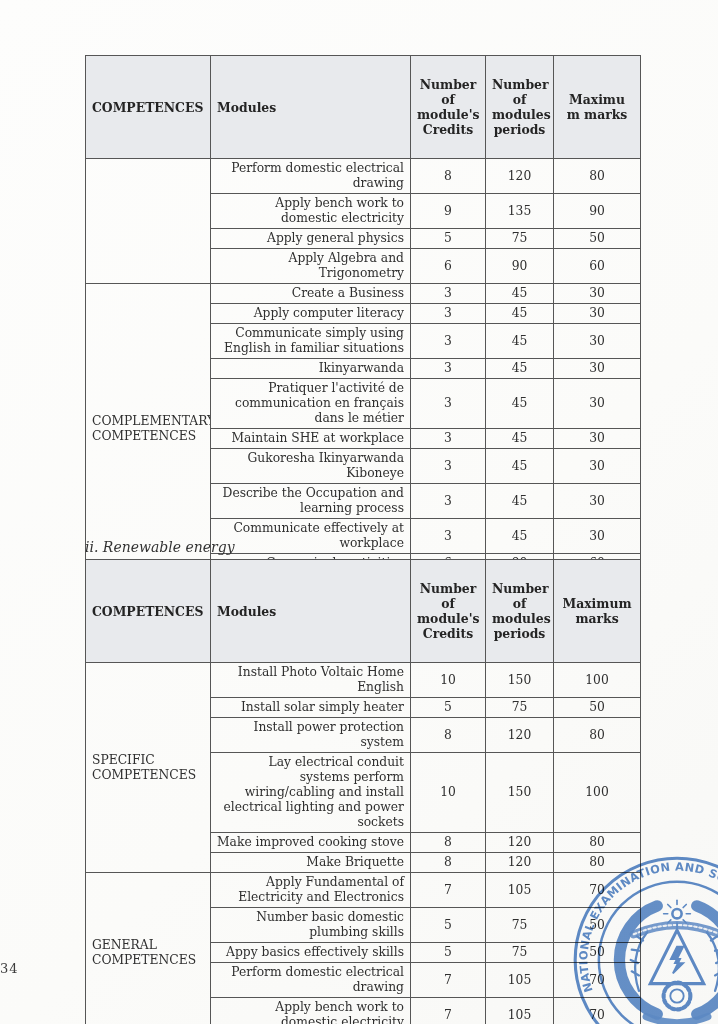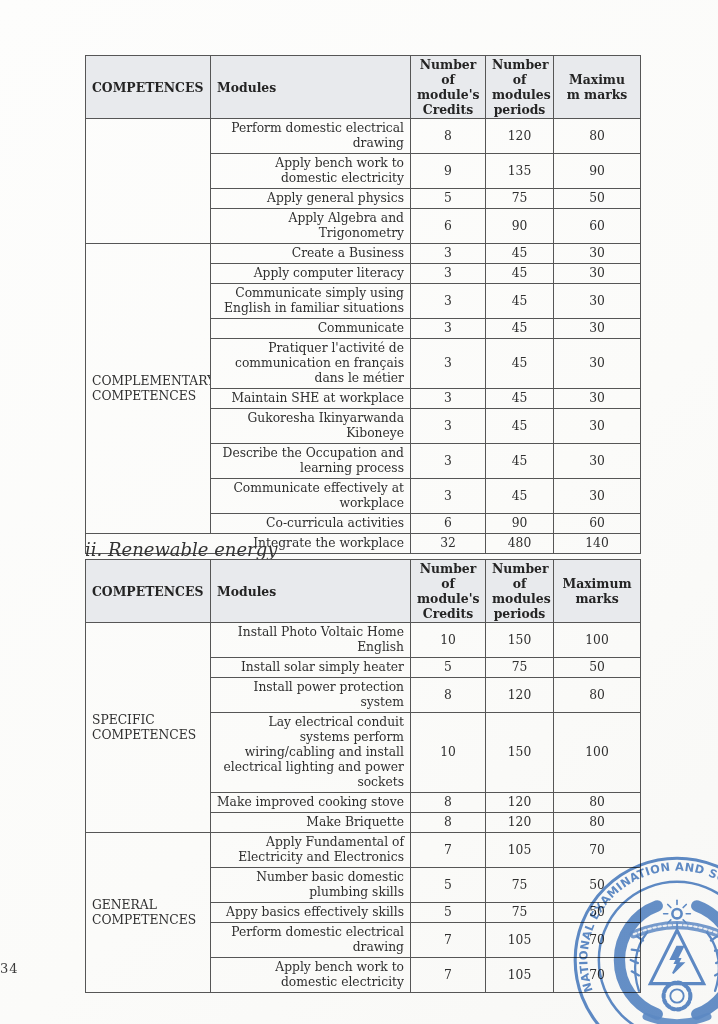--- a/index.html
+++ b/index.html
@@ -16,31 +16,31 @@
   table.ctable {
     position: absolute; border-collapse: collapse; table-layout: fixed;
     width: 555px; font-size: 12.3px; line-height: 15px; color: #2f2f2f;
   }
   table.ctable th, table.ctable td {
     border: 1px solid #565656; vertical-align: middle;
     padding: 2px 6px; overflow: hidden;
   }
   table.ctable th {
     background: #e8eaed; font-weight: bold; white-space: pre-line;
-    font-size: 12.4px; line-height: 15px; padding: 0 6px; height: 62px;
+    font-size: 12.4px; line-height: 15px; padding: 20px 6px; height: 62px;
     color: #242424;
   }
   th.h-left { text-align: left; margin-left: 32px; }
   th.h-center { text-align: center; }
   td.mod { text-align: right; }
   td.num { text-align: center; }
   td.group { text-align: left; vertical-align: middle; }
   .section-label {
     position: absolute; left: 85px; top: 539px;
-    font-style: italic; font-size: 18px; color: #333;
+    font-style: italic; font-size: 14px; color: #333;
   }
   .page-number {
     position: absolute; top: 961px; left: 0; width: 718px;
     font-size: 13px; color: #3c3c3c; letter-spacing: 1px;
   }
   .stamp {
     position: absolute; left: 569px; top: 852px;
     mix-blend-mode: multiply; opacity: 0.9; pointer-events: none;
   }
 </style>
@@ -112,21 +112,21 @@
         <td class="num">45</td>
         <td class="num">30</td>
       </tr>
       <tr>
         <td class="mod">Communicate simply using English in familiar situations</td>
         <td class="num">3</td>
         <td class="num">45</td>
         <td class="num">30</td>
       </tr>
       <tr>
-        <td class="mod">Communicate</td>
+        <td class="mod">Ikinyarwanda</td>
         <td class="num">3</td>
         <td class="num">45</td>
         <td class="num">30</td>
       </tr>
       <tr>
         <td class="mod">Pratiquer l'activité de communication en  français dans le métier</td>
         <td class="num">3</td>
         <td class="num">45</td>
         <td class="num">30</td>
       </tr>

